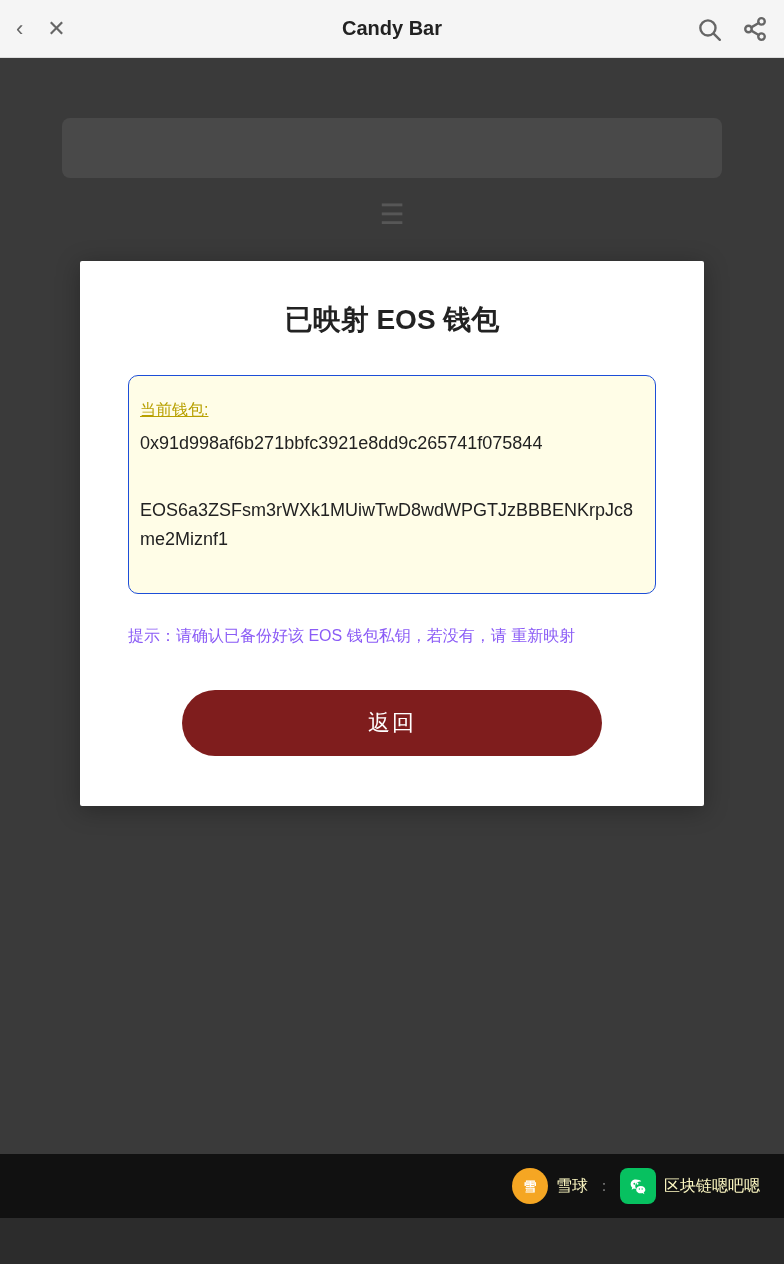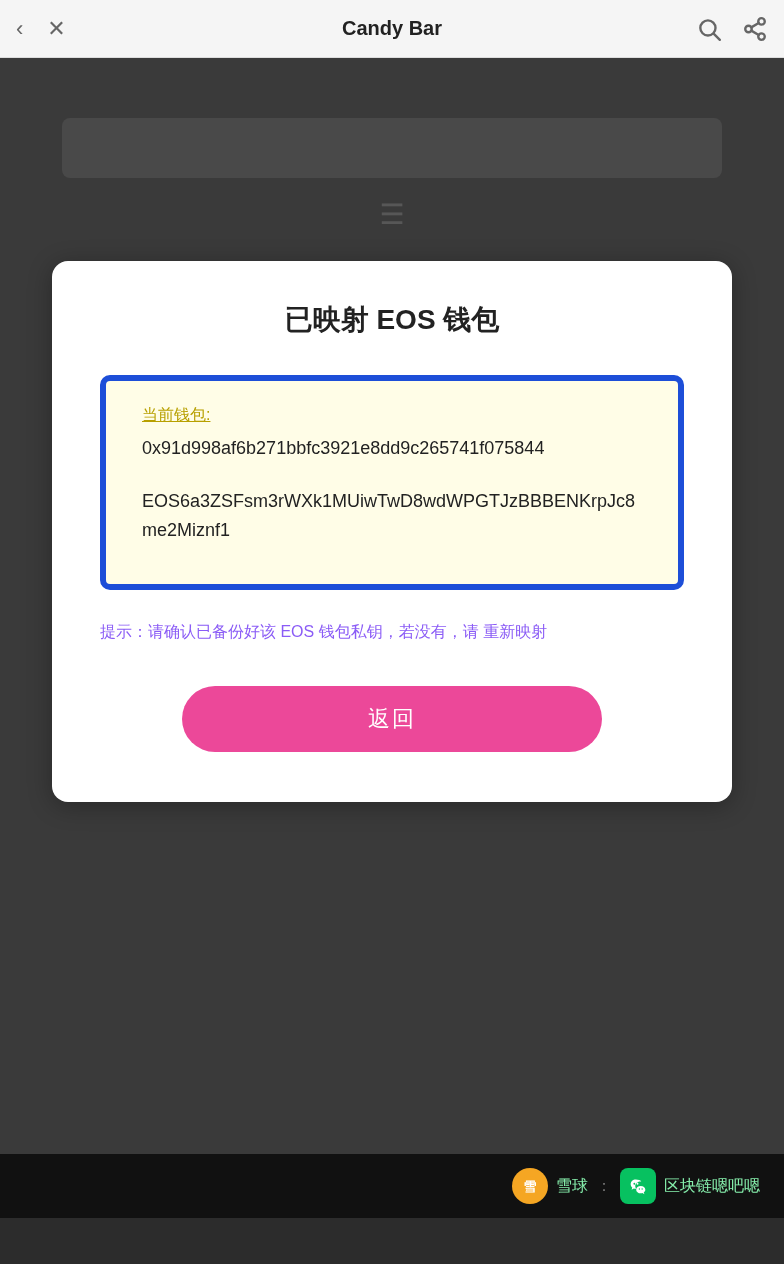--- a/index.html
+++ b/index.html
@@ -77,80 +77,80 @@
 
     .bg-logo {
       color: rgba(255,255,255,0.15);
       font-size: 28px;
       margin-bottom: 30px;
     }
 
     
     .card {
       background: #ffffff;
-      border-radius: 16px;
-      width: 680px;
+      border-radius: 2px;
+      width: 624px;
       padding: 40px 48px 50px 48px;
       box-shadow: 0 4px 24px rgba(0,0,0,0.3);
       position: relative;
       z-index: 2;
     }
 
     .card-title {
       font-size: 28px;
       font-weight: bold;
       color: #222;
       text-align: center;
       margin-bottom: 36px;
     }
 
     
     .info-box {
       background: #fffde7;
-      border: 6px solid #1d4ed8;
+      border: 1px solid #1d4ed8;
       border-radius: 10px;
-      padding: 24px 36px;
+      padding: 24px 11px;
       margin-bottom: 28px;
     }
 
     .info-label {
       font-size: 16px;
       color: #b8a000;
       text-decoration: underline;
       margin-bottom: 8px;
       font-weight: 500;
     }
 
     .info-value {
       font-size: 18px;
       color: #222;
       word-break: break-all;
       line-height: 1.6;
-      margin-bottom: 24px;
+      margin-bottom: 38px;
     }
 
     .info-value:last-child {
       margin-bottom: 16px;
     }
 
     
     .hint-text {
       font-size: 16px;
       color: #8b5cf6;
       line-height: 1.7;
       margin-bottom: 40px;
     }
 
     
     .btn-return {
       display: block;
       width: 100%;
       max-width: 420px;
       margin: 0 auto;
-      background: #ec4899;
+      background: #7f1d1d;
       color: #fff;
       font-size: 22px;
       font-weight: 500;
       border: none;
       border-radius: 50px;
       padding: 18px 0;
       text-align: center;
       cursor: pointer;
       letter-spacing: 2px;
       font-family: Liberation Serif, serif;
@@ -179,21 +179,21 @@
       display: flex;
       align-items: center;
       justify-content: center;
       font-size: 18px;
       color: white;
       font-weight: bold;
       overflow: hidden;
     }
 
     .watermark-text {
-      color: #86efac;
+      color: #fef9c3;
       font-size: 16px;
     }
 
     .watermark-divider {
       color: rgba(255,255,255,0.4);
       font-size: 16px;
     }
 
     .wechat-icon {
       width: 36px;

